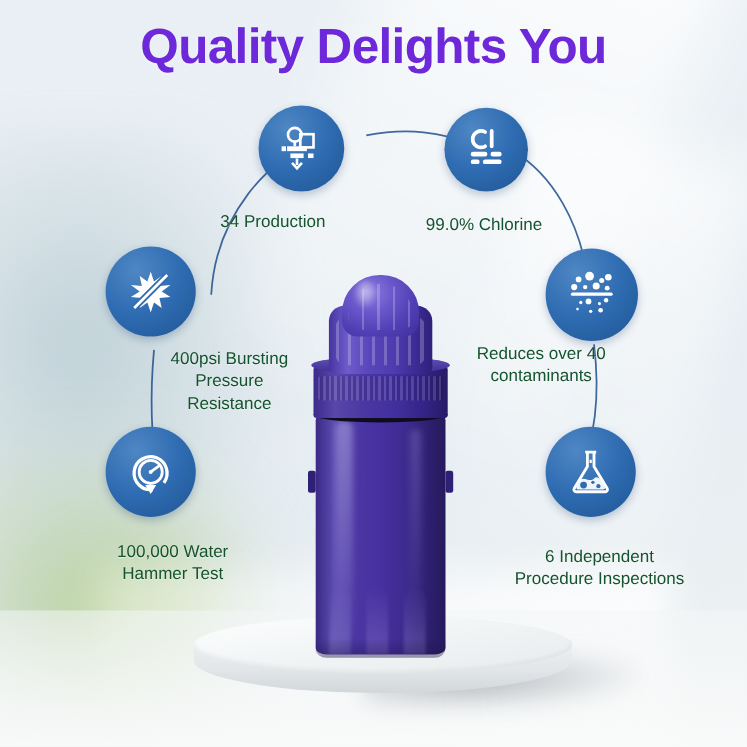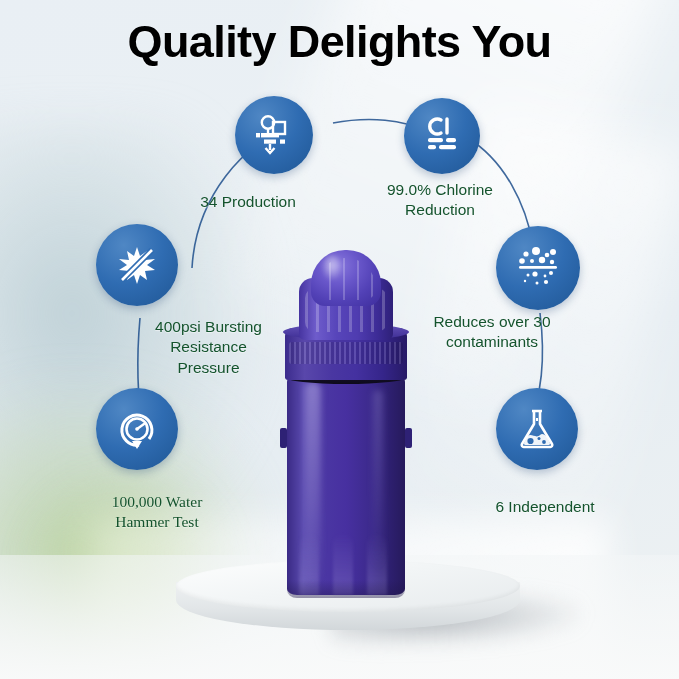--- a/index.html
+++ b/index.html
@@ -31,21 +31,21 @@
   .bg-beam3{position:absolute;left:90px;top:520px;width:520px;height:200px;
     background:linear-gradient(25deg,rgba(255,255,255,0),rgba(255,255,255,.9));
     filter:blur(18px);}
   .bg-floor{position:absolute;left:0;top:555px;width:679px;height:124px;
     background:linear-gradient(180deg,rgba(243,246,247,.55),rgba(249,250,250,.95));}
 
   
   .title{
     position:absolute;left:0;top:16px;width:679px;text-align:center;
     font-size:45px;font-weight:bold;letter-spacing:-.6px;
-    color:#000000;
+    color:#6d28d9;
     text-shadow:0 1px 2px rgba(255,255,255,.6);
   }
 
   
   .ring{position:absolute;left:0;top:0;width:679px;height:679px;pointer-events:none;}
 
   
   .fcircle{
     position:absolute;border-radius:50%;
     background:radial-gradient(circle at 34% 26%, #4f87c4 0%, #2f6cb2 48%, #1f5694 100%);
@@ -164,36 +164,35 @@
   <div class="fcircle" style="left:404px;top:98px;width:76px;height:76px;">
     <svg width="44" height="44" viewBox="0 0 44 44">
       <path d="M21,6 A7.5,7.5 0 1,0 21,19" fill="none" stroke="#fff" stroke-width="3.4" stroke-linecap="round"></path>
       <line x1="27" y1="5" x2="27" y2="19" stroke="#fff" stroke-width="3.4" stroke-linecap="round"></line>
       <rect x="8" y="24" width="15" height="4.2" rx="2" fill="#fff"></rect>
       <rect x="26" y="24" width="10" height="4.2" rx="2" fill="#fff"></rect>
       <rect x="8" y="31" width="8" height="4.2" rx="2" fill="#fff"></rect>
       <rect x="19" y="31" width="17" height="4.2" rx="2" fill="#fff"></rect>
     </svg>
   </div>
-  <div class="flabel c" style="left:352px;top:180px;width:176px;">
+  <div class="flabel c" style="left:352px;top:195px;width:176px;">
     <div>99.0% Chlorine</div>
-    <div>Reduction</div>
   </div>
 
   <div class="fcircle" style="left:96px;top:224px;width:82px;height:82px;">
     <svg width="48" height="48" viewBox="0 0 48 48">
       <path d="M24,6 L27,15 L34,10 L32,19 L42,18 L34,24 L42,29 L32,30 L34,39 L27,34 L24,43 L21,34 L14,39 L16,30 L6,29 L14,24 L6,18 L16,19 L14,10 L21,15 Z" fill="#fff"></path>
       <line x1="9" y1="39" x2="39" y2="9" stroke="#2f6cb2" stroke-width="6"></line>
       <line x1="9" y1="39" x2="39" y2="9" stroke="#fff" stroke-width="2.6"></line>
     </svg>
   </div>
   <div class="flabel l" style="left:126px;top:317px;width:165px;">
     <div>400psi Bursting</div>
+    <div>Pressure</div>
     <div>Resistance</div>
-    <div>Pressure</div>
   </div>
 
   <div class="fcircle" style="left:496px;top:226px;width:84px;height:84px;">
     <svg width="50" height="50" viewBox="0 0 50 50">
       <circle cx="13" cy="11" r="2.6" fill="#fff"></circle>
       <circle cx="23" cy="8" r="4.0" fill="#fff"></circle>
       <circle cx="34" cy="12" r="2.3" fill="#fff"></circle>
       <circle cx="40" cy="9" r="3.0" fill="#fff"></circle>
       <circle cx="9" cy="18" r="2.8" fill="#fff"></circle>
       <circle cx="19" cy="18" r="2.0" fill="#fff"></circle>
@@ -203,50 +202,51 @@
       <circle cx="15" cy="32" r="1.5" fill="#fff"></circle>
       <circle cx="22" cy="31" r="2.6" fill="#fff"></circle>
       <circle cx="32" cy="33" r="1.4" fill="#fff"></circle>
       <circle cx="38" cy="30" r="2.0" fill="#fff"></circle>
       <circle cx="12" cy="38" r="1.2" fill="#fff"></circle>
       <circle cx="24" cy="40" r="1.5" fill="#fff"></circle>
       <circle cx="33" cy="39" r="2.1" fill="#fff"></circle>
     </svg>
   </div>
   <div class="flabel c" style="left:404px;top:312px;width:176px;">
-    <div>Reduces over 30</div>
+    <div>Reduces over 40</div>
     <div>contaminants</div>
   </div>
 
   <div class="fcircle" style="left:96px;top:388px;width:82px;height:82px;">
     <svg width="48" height="48" viewBox="0 0 48 48">
       <path d="M36,34 A15,15 0 1,0 26,40" fill="none" stroke="#fff" stroke-width="3"></path>
       <circle cx="24" cy="24" r="10.5" fill="none" stroke="#fff" stroke-width="2.6"></circle>
       <path d="M19,36 L24,44 L29,36" fill="#fff"></path>
       <line x1="24" y1="24" x2="31" y2="19" stroke="#fff" stroke-width="2.4" stroke-linecap="round"></line>
       <circle cx="24" cy="24" r="1.8" fill="#fff"></circle>
     </svg>
   </div>
-  <div class="flabel c" style="left:62px;top:492px;width:190px;font-family:Liberation Serif, serif;">
+  <div class="flabel c" style="left:62px;top:492px;width:190px;">
     <div>100,000  Water</div>
     <div>Hammer Test</div>
   </div>
 
   <div class="fcircle" style="left:496px;top:388px;width:82px;height:82px;">
     <svg width="48" height="48" viewBox="0 0 48 48">
       <path d="M19,6 L29,6 M21,6 L21,19 L9,39 A2,2 0 0,0 11,42 L37,42 A2,2 0 0,0 39,39 L27,19 L27,6" fill="none" stroke="#fff" stroke-width="2.6" stroke-linejoin="round"></path>
       <path d="M14.5,31 C19,28 23,34 27,30 C29.5,27.6 31.5,30 33.5,31 L37,38 A1.6,1.6 0 0,1 35.6,40 L12.4,40 A1.6,1.6 0 0,1 11,38 Z" fill="#fff" opacity=".92"></path>
       <circle cx="17.5" cy="36" r="3.1" fill="#2f6cb2"></circle>
       <circle cx="26" cy="33.5" r="1.5" fill="#2f6cb2"></circle>
       <circle cx="31" cy="37" r="1.9" fill="#2f6cb2"></circle>
       <line x1="24" y1="13" x2="24" y2="16" stroke="#fff" stroke-width="2"></line>
     </svg>
   </div>
   <div class="flabel c" style="left:442px;top:497px;width:206px;">
     <div>6 Independent</div>
+    <div>Procedure Inspections</div>
   </div>
 
   <div class="podium-shadow"></div>
   <div class="podium">
     <div class="podium-bot"></div>
     <div class="podium-side"></div>
     <div class="podium-top"></div>
   </div>
 
   <div class="product">

